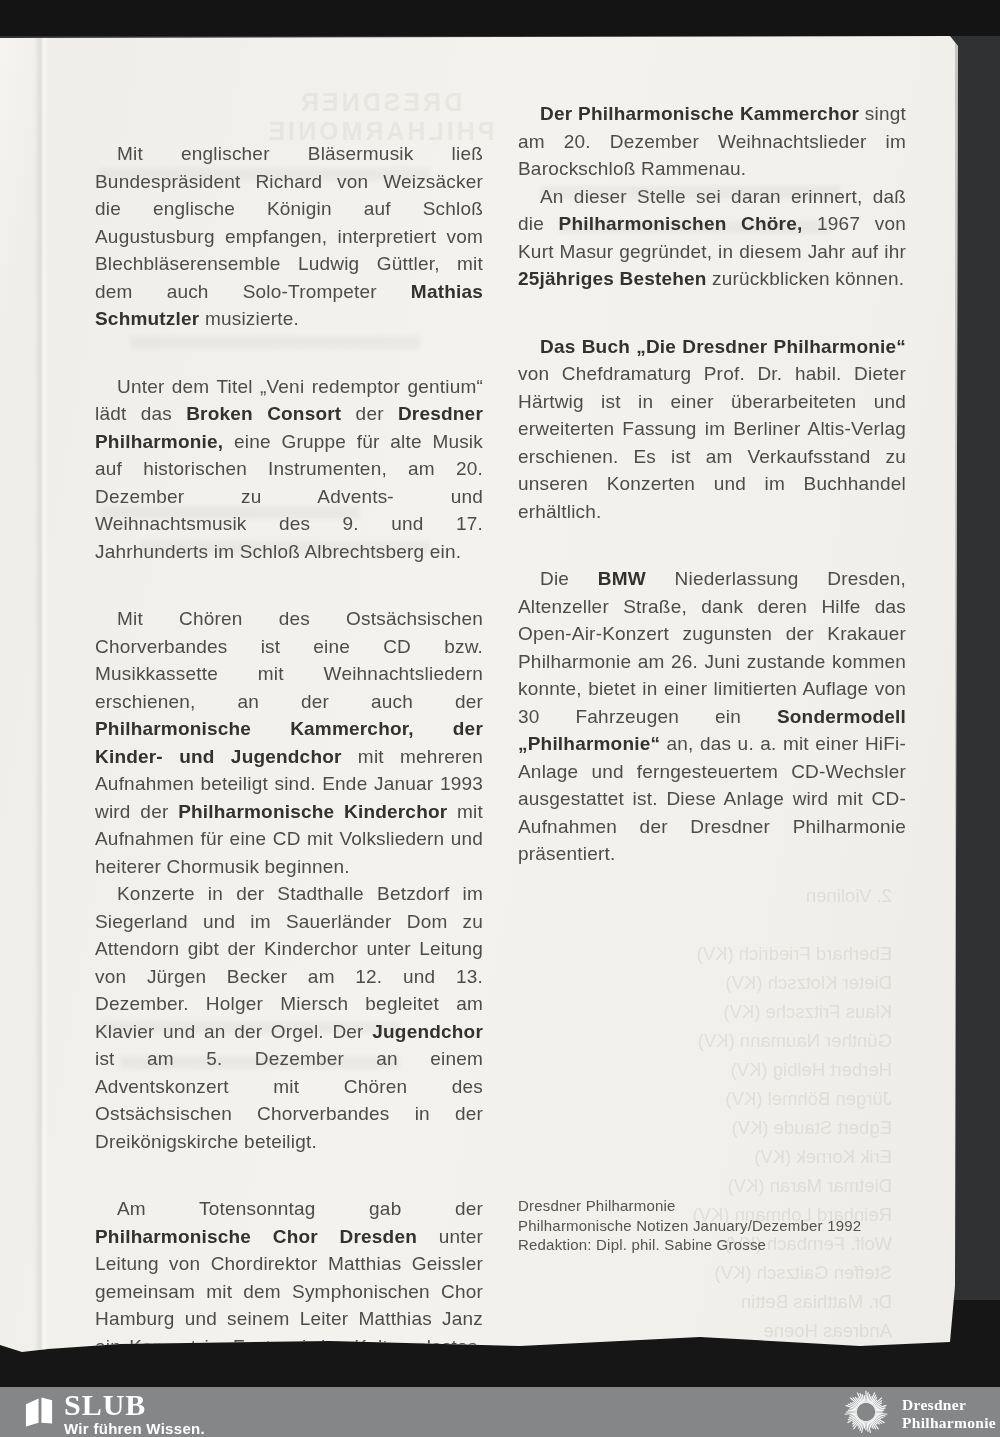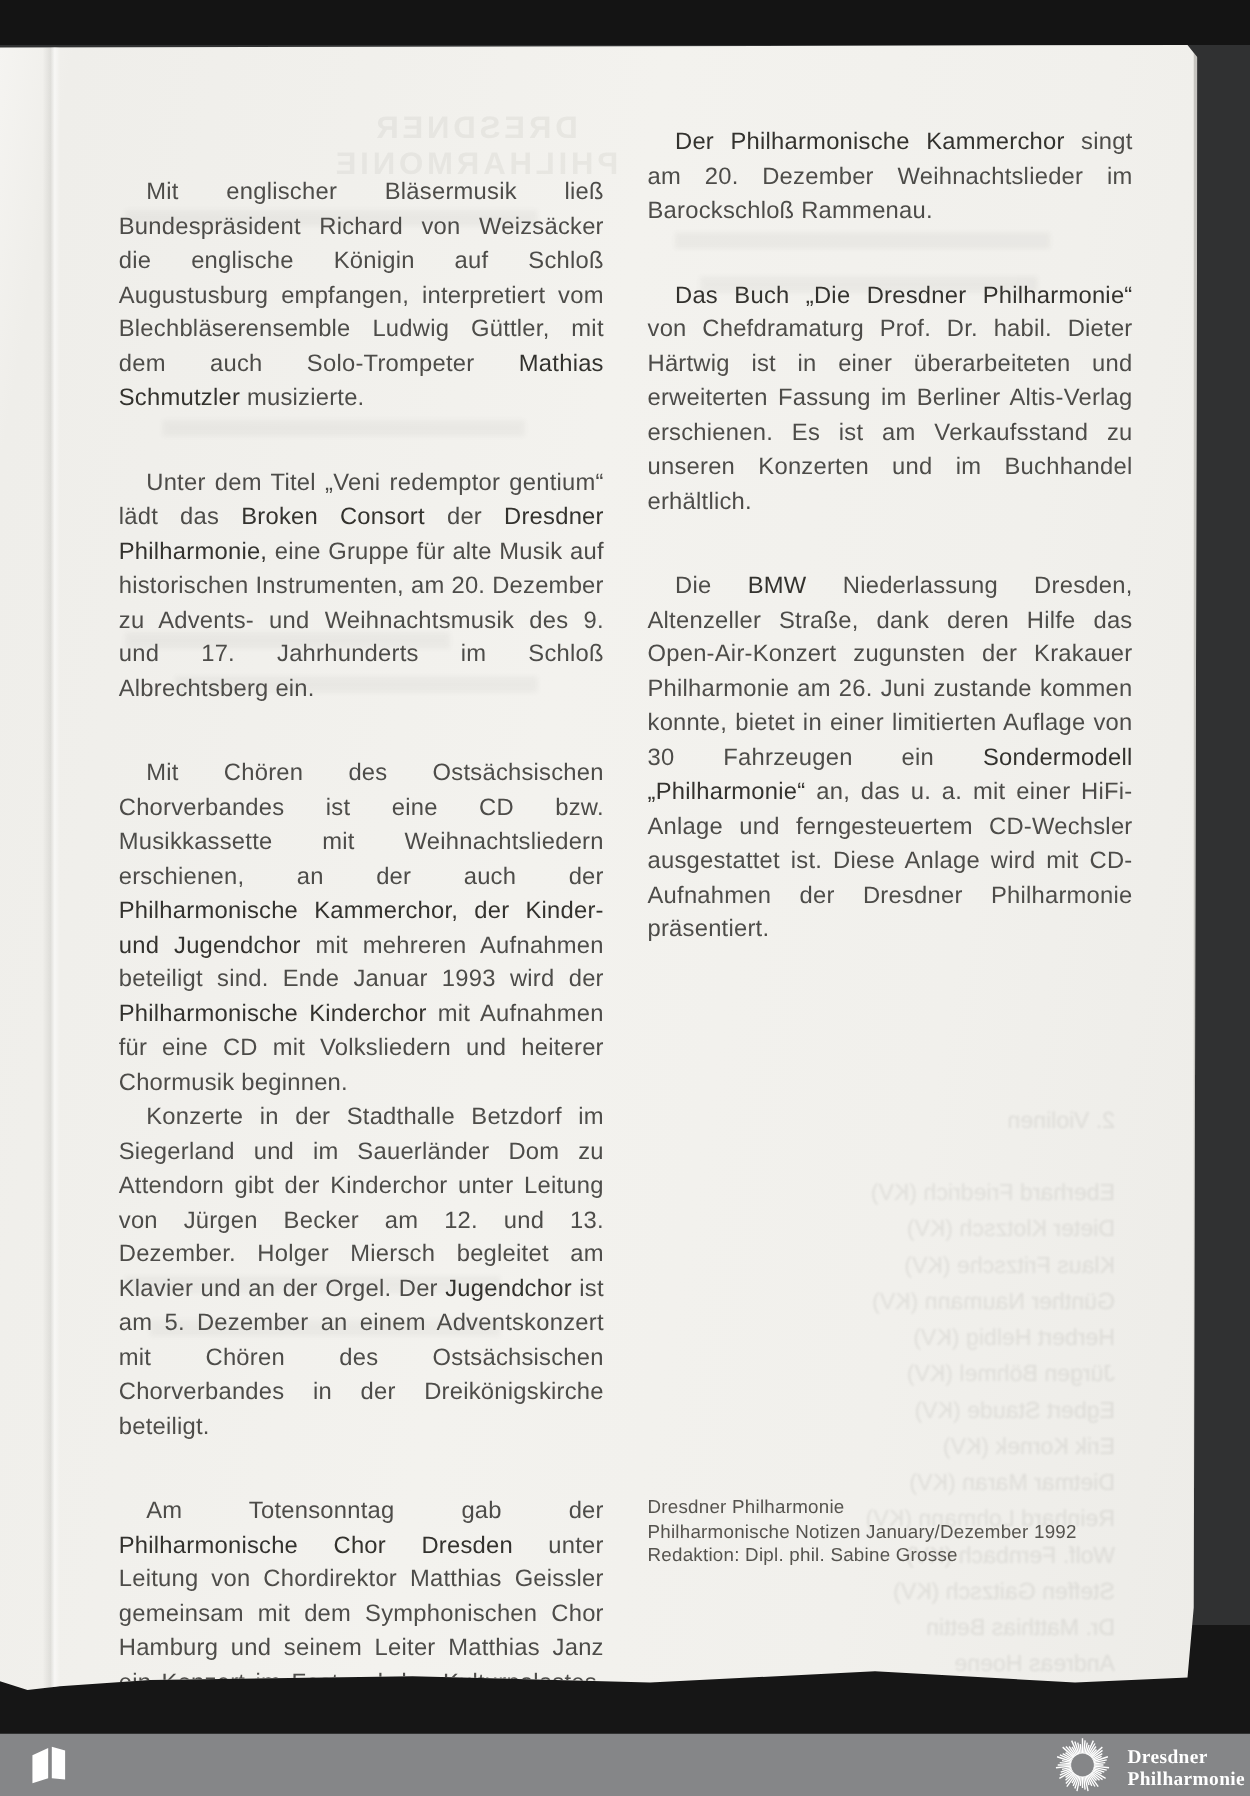--- a/index.html
+++ b/index.html
@@ -17,21 +17,21 @@
   .crease{position:absolute;left:34px;top:0;width:14px;height:100%;
           background:linear-gradient(90deg,rgba(255,255,255,0) 0%,rgba(70,70,65,0.10) 45%,rgba(255,255,255,0.5) 70%,rgba(255,255,255,0) 100%);}
   .page-edge-right{position:absolute;right:0;top:0;width:3px;height:100%;background:rgba(120,118,112,0.35);}
 
   
   .col{position:absolute;width:388px;color:#4d4c49;font-size:19px;line-height:27.5px;
        text-align:justify;letter-spacing:0.2px;}
   .col p{margin:0;}
   .col p.gap{margin-top:40px;}
   .col p.indent{text-indent:22px;}
-  .col b{font-weight:normal;color:#33322e;}
+  .col b{font-weight:bold;color:#33322e;}
   .col-left{left:95px;top:64px;}
   .col-right{left:518px;top:64px;}
 
   .colophon{position:absolute;left:518px;top:1160px;width:400px;
             font-size:15px;line-height:19.5px;color:#55534e;letter-spacing:0.2px;}
 
   
   .mirror{transform:scaleX(-1);}
   .ghost-heading{position:absolute;left:195px;top:52px;width:370px;text-align:center;
       font-weight:bold;font-size:25px;letter-spacing:3px;color:#6d6c66;opacity:0.08;
@@ -97,37 +97,42 @@
 
     <div class="col col-left">
         <p class="indent gap"><span>Mit englischer Bläsermusik ließ Bundespräsident Richard von Weizsäcker die englische Königin auf Schloß Augustusburg empfangen, interpretiert vom Blechbläserensemble Ludwig Güttler, mit dem auch Solo-Trompeter </span><b>Mathias Schmutzler</b><span> musizierte.</span></p>
         <p class="indent gap"><span>Unter dem Titel „Veni redemptor gentium“ lädt das </span><b>Broken Consort</b><span> der </span><b>Dresdner Philharmonie,</b><span> eine Gruppe für alte Musik auf historischen Instrumenten, am 20. Dezember zu Advents- und Weihnachtsmusik des 9. und 17. Jahrhunderts im Schloß Albrechtsberg ein.</span></p>
         <p class="indent gap"><span>Mit Chören des Ostsächsischen Chorverbandes ist eine CD bzw. Musikkassette mit Weihnachtsliedern erschienen, an der auch der </span><b>Philharmonische Kammerchor, der Kinder- und Jugendchor</b><span> mit mehreren Aufnahmen beteiligt sind. Ende Januar 1993 wird der </span><b>Philharmonische Kinderchor</b><span> mit Aufnahmen für eine CD mit Volksliedern und heiterer Chormusik beginnen.</span></p>
         <p class="indent "><span>Konzerte in der Stadthalle Betzdorf im Siegerland und im Sauerländer Dom zu Attendorn gibt der Kinderchor unter Leitung von Jürgen Becker am 12. und 13. Dezember. Holger Miersch begleitet am Klavier und an der Orgel. Der </span><b>Jugendchor</b><span> ist am 5. Dezember an einem Adventskonzert mit Chören des Ostsächsischen Chorverbandes in der Dreikönigskirche beteiligt.</span></p>
         <p class="indent gap"><span>Am Totensonntag gab der </span><b>Philharmonische Chor Dresden</b><span> unter Leitung von Chordirektor Matthias Geissler gemeinsam mit dem Symphonischen Chor Hamburg und seinem Leiter Matthias Janz ein Konzert im Festsaal des Kulturpalastes. Dargeboten wurden von den Dresdner Sängern das Requiem von Gabriel Fauré und den Gästen aus der Hansestadt</span></p>
       </div>
     <div class="col col-right">
         <p class="indent "><b>Der Philharmonische Kammerchor</b><span> singt am 20. Dezember Weihnachtslieder im Barockschloß Rammenau.</span></p>
+        <p class="indent "><span>An dieser Stelle sei daran erinnert, daß die </span><b>Philharmonischen Chöre,</b><span> 1967 von Kurt Masur gegründet, in diesem Jahr auf ihr </span><b>25jähriges Bestehen</b><span> zurückblicken können.</span></p>
         <p class="indent gap"><b>Das Buch „Die Dresdner Philharmonie“</b><span> von Chefdramaturg Prof. Dr. habil. Dieter Härtwig ist in einer überarbeiteten und erweiterten Fassung im Berliner Altis-Verlag erschienen. Es ist am Verkaufsstand zu unseren Konzerten und im Buchhandel erhältlich.</span></p>
         <p class="indent gap"><span>Die </span><b>BMW</b><span> Niederlassung Dresden, Altenzeller Straße, dank deren Hilfe das Open-Air-Konzert zugunsten der Krakauer Philharmonie am 26. Juni zustande kommen konnte, bietet in einer limitierten Auflage von 30 Fahrzeugen ein </span><b>Sondermodell „Philharmonie“</b><span> an, das u. a. mit einer HiFi-Anlage und ferngesteuertem CD-Wechsler ausgestattet ist. Diese Anlage wird mit CD-Aufnahmen der Dresdner Philharmonie präsentiert.</span></p>
       </div>
 
     <div class="colophon">
         <div>Dresdner Philharmonie</div>
         <div>Philharmonische Notizen January/Dezember 1992</div>
         <div>Redaktion: Dipl. phil. Sabine Grosse</div>
       </div>
   </div>
 
   <div class="footer">
     <div class="slub">
       <svg class="slub-book" viewBox="0 0 32 33">
         <polygon points="2,9 15,3 15,28 2,32" fill="#ffffff"></polygon>
         <polygon points="18,2 29,5 29,29 18,28" fill="#ffffff"></polygon>
       </svg>
+      <div class="slub-text">
+        <div class="slub-name">SLUB</div>
+        <div class="slub-tagline">Wir führen Wissen.</div>
+      </div>
     </div>
     <div class="dphil">
       <span>
         <svg class="dphil-logo" viewBox="0 0 48 48">
             <line x1="33.5" y1="24" x2="41.5" y2="24" stroke="#ffffff" stroke-width="1.15"></line>
             <line x1="33.4479580059986" y1="24.993020401042706" x2="46.1778382667125" y2="26.33098473086867" stroke="#ffffff" stroke-width="1.15"></line>
             <line x1="33.292402206971154" y1="25.975161062768713" x2="44.247655335189776" y2="28.30377199992762" stroke="#ffffff" stroke-width="1.15"></line>
             <line x1="33.03503690480396" y1="26.935661446562" x2="42.16517946123743" y2="29.902224592561495" stroke="#ffffff" stroke-width="1.15"></line>
             <line x1="32.67868184760471" y1="27.863998109220102" x2="39.98704550874552" y2="31.117891253826503" stroke="#ffffff" stroke-width="1.15"></line>
             <line x1="32.22724133595217" y1="28.75" x2="43.31236650439298" y2="35.15" stroke="#ffffff" stroke-width="1.15"></line>

